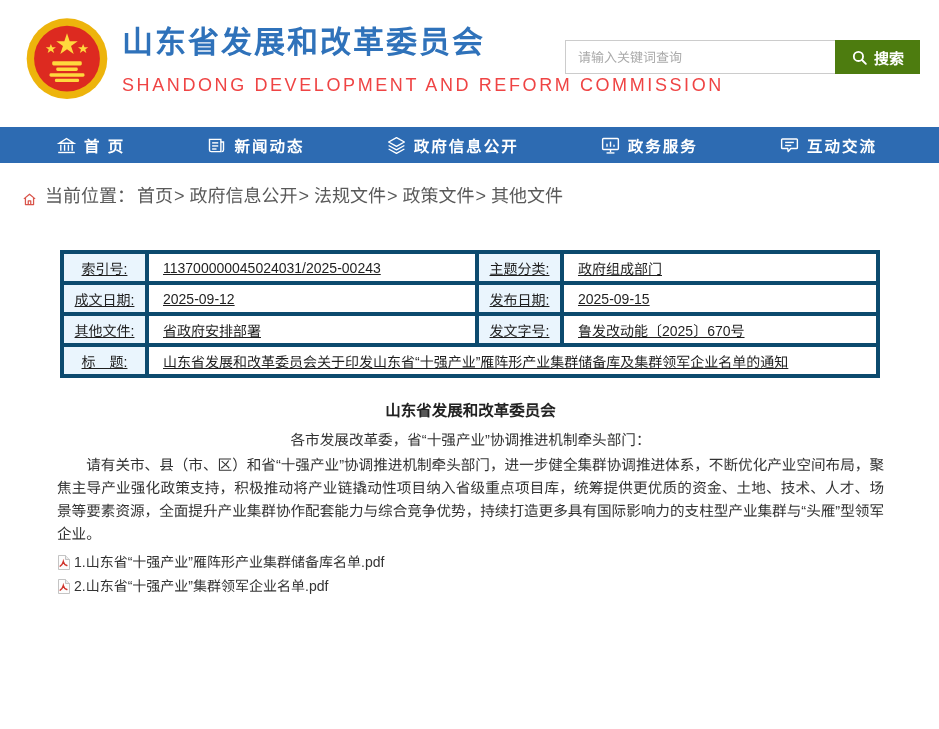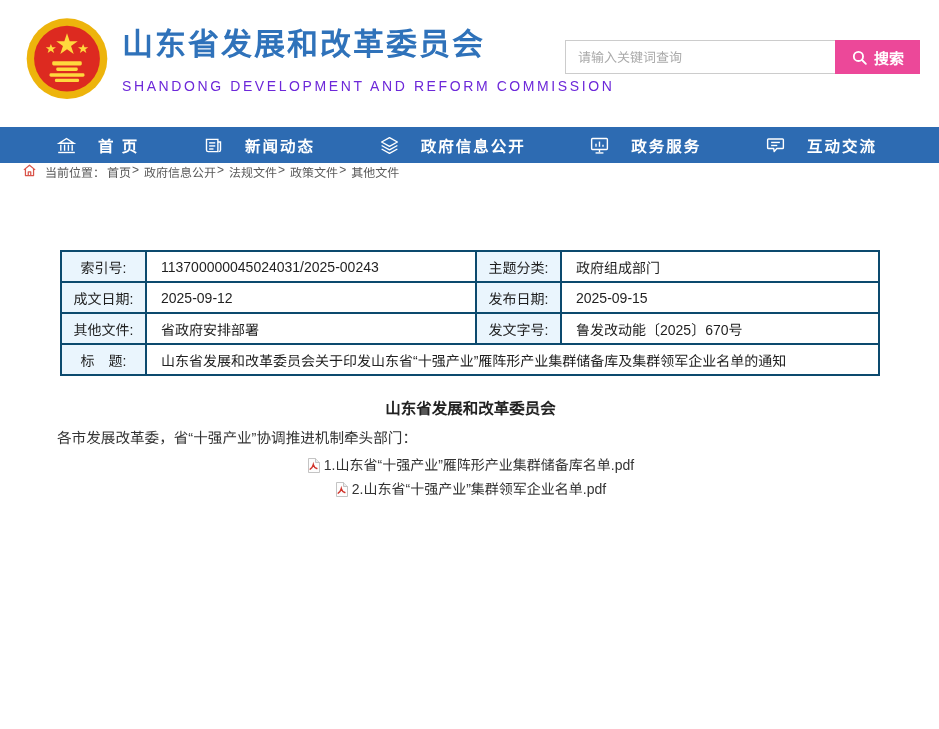--- a/index.html
+++ b/index.html
@@ -6,54 +6,54 @@
   html,body { background:#fff; }
   body { font-family:"Liberation Sans","DejaVu Sans",sans-serif; width:939px; height:729px; overflow:hidden; color:#333; }
   .page { position:relative; width:939px; height:729px; background:#fff; }
 
   
   .site-header { position:relative; height:127px; background:#fff; }
   .logo-area { position:absolute; left:24px; top:16px; display:flex; align-items:center; }
   .emblem { width:86px; height:88px; flex:0 0 auto; }
   .titles { margin-left:12px; }
   .site-title { font-size:31px; font-weight:bold; color:#2f72ba; letter-spacing:2px; line-height:1.2; }
-  .site-subtitle { margin-top:14px; font-size:14px; color:#6d28d9; letter-spacing:2.6px; }
+  .site-subtitle { margin-top:14px; font-size:18px; color:#ef4444; letter-spacing:2.6px; }
   .search-bar { position:absolute; right:19px; top:40px; display:flex; }
   .search-input { width:270px; height:34px; border:1px solid #ccc; border-right:none; padding:0 12px; font-size:13px; color:#333; outline:none; }
   .search-input::placeholder { color:#aaa; }
-  .search-button { width:85px; height:34px; background:#ec4899; border:none; color:#fff; font-size:15px; font-weight:bold; display:flex; align-items:center; justify-content:center; gap:6px; cursor:pointer; }
+  .search-button { width:85px; height:34px; background:#4d7c0f; border:none; color:#fff; font-size:15px; font-weight:bold; display:flex; align-items:center; justify-content:center; gap:6px; cursor:pointer; }
 
   
   .main-nav { height:36px; background:#2d6bb2; display:flex; align-items:center; justify-content:space-between; padding:0 62px 0 56px; }
-  .nav-item { display:flex; align-items:center; gap:21px; color:#fff; text-decoration:none; font-size:15.5px; font-weight:bold; letter-spacing:2px; cursor:pointer; }
+  .nav-item { display:flex; align-items:center; gap:7px; color:#fff; text-decoration:none; font-size:15.5px; font-weight:bold; letter-spacing:2px; cursor:pointer; }
   .nav-item svg { width:21px; height:21px; }
 
   
-  .breadcrumb { height:44px; display:flex; align-items:flex-start; padding-left:22px; font-size:12px; color:#595959; }
+  .breadcrumb { height:44px; display:flex; align-items:flex-end; padding-left:22px; font-size:18px; color:#595959; }
   .breadcrumb svg { width:15px; height:15px; margin-right:8px; }
   .crumb { color:#595959; text-decoration:none; cursor:pointer; }
   .crumb-prefix { margin-right:2px; }
   .sep { margin:0 5px 0 1px; color:#595959; }
 
   
   .meta-table { border-collapse:collapse; width:820px; margin:43px 0 0 60px; table-layout:fixed; }
-  .meta-table td { border:2px solid #0c4a6e; height:31px; font-size:14px; color:#1f1f1f; }
+  .meta-table td { border:4px solid #0c4a6e; height:31px; font-size:14px; color:#1f1f1f;text-decoration:underline; }
   td.lbl { background:#eaf5fd; width:85px; text-align:center; }
   td.val { padding-left:14px; background:#fff; }
   td.v1 { width:330px; }
   td.l2 { width:85px; }
 
   
   .article { margin:0 55px 0 57px; font-size:14.6px; color:#333; }
   .doc-title { text-align:center; font-size:15.5px; font-weight:bold; color:#222; line-height:19px; }
   .doc-title.first { margin-top:23px; }
-  .salutation { margin-top:9px; line-height:22px; }
+  .salutation { margin-top:9px; line-height:22px;text-align:center; }
   .para { text-indent:2em; line-height:23px; margin-top:3px; text-align:justify; }
   .attach-label { text-indent:2em; margin-top:4px; line-height:22px; }
-  .attach { display:flex; align-items:center; margin-top:9px; line-height:15px; cursor:pointer; text-decoration:none; color:#333;justify-content:center; }
+  .attach { display:flex; align-items:center; margin-top:9px; line-height:15px; cursor:pointer; text-decoration:none; color:#333; }
   .attach svg { width:14px; height:15px; margin-right:3px; flex:0 0 auto; }
   .attach span { font-size:14px; }
 </style>
 </head>
 <body>
 
 <div class="page">
 
   <header class="site-header">
     <div class="logo-area">
@@ -178,20 +178,21 @@
     <tr>
       <td class="lbl">标　题:</td>
       <td class="val" colspan="3">山东省发展和改革委员会关于印发山东省“十强产业”雁阵形产业集群储备库及集群领军企业名单的通知</td>
     </tr>
   </tbody>
     </table>
 
   <article class="article">
     <h2 class="doc-title first">山东省发展和改革委员会</h2>
     <p class="salutation">各市发展改革委，省“十强产业”协调推进机制牵头部门：</p>
+    <p class="para">请有关市、县（市、区）和省“十强产业”协调推进机制牵头部门，进一步健全集群协调推进体系，不断优化产业空间布局，聚焦主导产业强化政策支持，积极推动将产业链撬动性项目纳入省级重点项目库，统筹提供更优质的资金、土地、技术、人才、场景等要素资源，全面提升产业集群协作配套能力与综合竞争优势，持续打造更多具有国际影响力的支柱型产业集群与“头雁”型领军企业。</p>
 
     <a class="attach">
       <svg viewBox="0 0 14 15">
         <path d="M1.5 0.5 h7 l4 4 v10 h-11 z" fill="#fdfdfd" stroke="#b5b5b5" stroke-width="0.8"></path>
         <path d="M8.5 0.5 v4 h4" fill="#ececec" stroke="#b5b5b5" stroke-width="0.8"></path>
         <path d="M3.2 11.2 c1.2-0.6 2.6-2.9 3.1-4.6 c0.4 1.5 1.8 3.3 3.5 3.9" fill="none" stroke="#d0342c" stroke-width="1.5" stroke-linecap="round"></path>
       </svg>
       <span>1.山东省“十强产业”雁阵形产业集群储备库名单.pdf</span>
     </a>
     <a class="attach">

